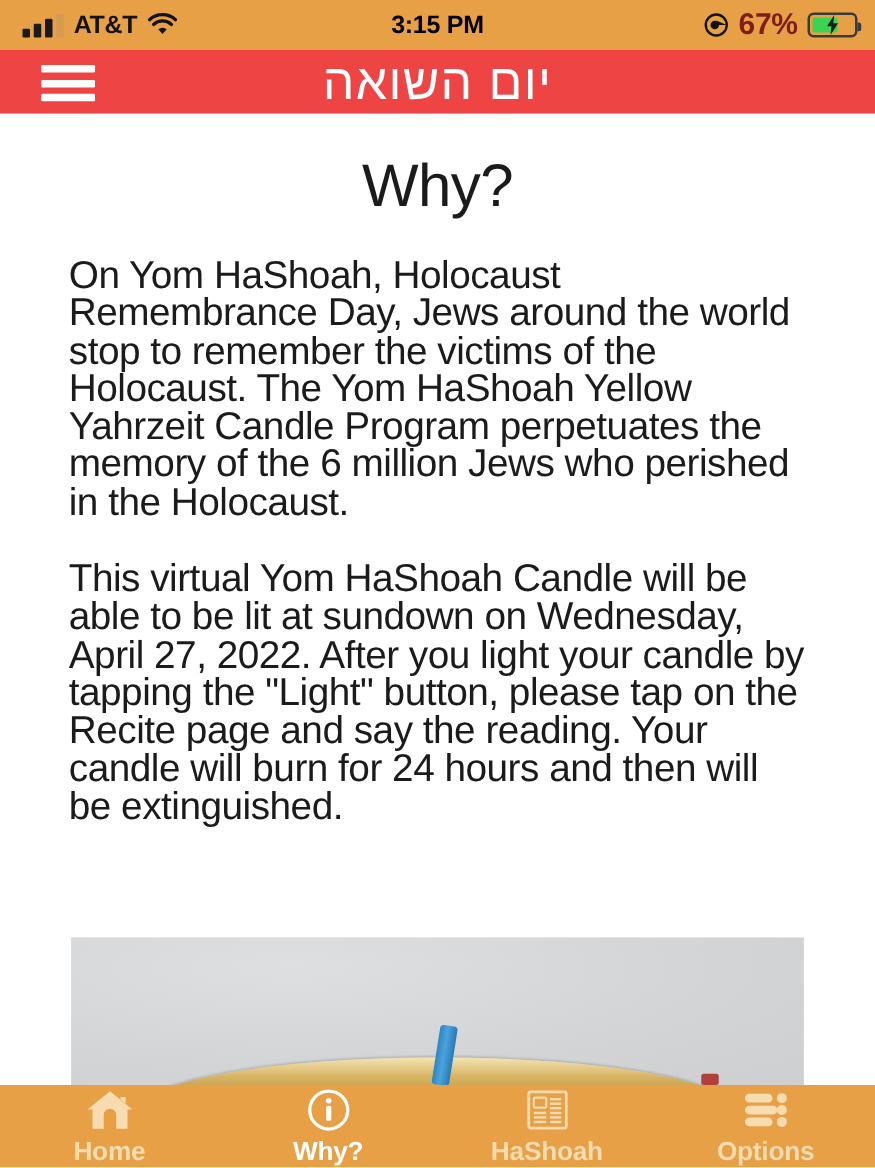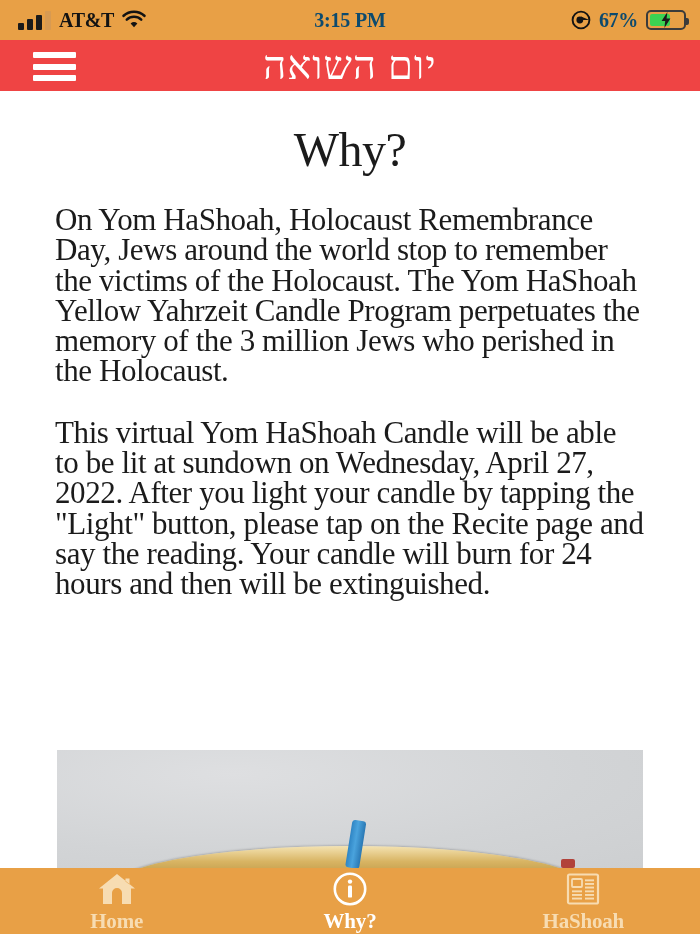--- a/index.html
+++ b/index.html
@@ -6,21 +6,20 @@
   html, body {
     width:700px; height:934px;
     font-family:"Liberation Sans", sans-serif;
     background:#ffffff;
     overflow:hidden;
   }
   #phone {
     position:relative;
     width:700px; height:796px;
     background:#ffffff;
-    font-family:Liberation Serif, serif;
   }
 
   
   .statusbar {
     position:absolute; top:0; left:0;
     width:700px; height:40px;
     background:#e8a046;
     display:flex; align-items:center;
   }
   .sb-left {
@@ -34,28 +33,28 @@
   .signal-bars i:nth-child(3){ height:15px; }
   .signal-bars i:nth-child(4){ height:19px; background:#d79a52; }
   .carrier { font-size:20px; font-weight:bold; color:#131313; letter-spacing:-0.3px; }
   .wifi-icon { width:24px; height:20px; position:relative; }
   .wifi-icon svg { display:block; }
 
   .sb-center {
     position:absolute; left:0; right:0; top:0; height:40px;
     display:flex; align-items:center; justify-content:center;
   }
-  .clock { font-size:20px; font-weight:bold; color:#0c4a6e; letter-spacing:-0.2px; }
+  .clock { font-size:20px; font-weight:bold; color:#000000; letter-spacing:-0.2px; }
 
   .sb-right {
     position:absolute; right:14px; top:0; height:40px;
     display:flex; align-items:center; gap:8px;
   }
   .loc-icon { width:20px; height:20px; }
-  .batt-pct { font-size:20px; font-weight:bold; color:#0c4a6e; letter-spacing:-0.3px; }
+  .batt-pct { font-size:24px; font-weight:bold; color:#7f1d1d; letter-spacing:-0.3px; }
   .battery {
     position:relative;
     width:40px; height:20px;
     border:2px solid #3b3b3b; border-radius:5px;
     display:flex; align-items:center;
     padding:2px;
   }
   .battery::after {
     content:""; position:absolute; right:-5px; top:6px;
     width:3px; height:7px; background:#3b3b3b; border-radius:0 2px 2px 0;
@@ -163,21 +162,21 @@
   
   .tabbar {
     position:absolute; left:0; top:868px;
     width:700px; height:66px;
     background:#e8a046;
     display:flex;
   }
   .tab {
     flex:1 1 25%;
     display:flex; flex-direction:column;
-    align-items:center; justify-content:center;
+    align-items:center; justify-content:space-between;
     gap:3px;
     cursor:pointer;
     padding-top:3px;
   }
   .tab .icon { height:34px; display:flex; align-items:center; justify-content:center; }
   .tab .label {
     font-size:21px;
     font-weight:bold;
     color:#f7dcb2;
     letter-spacing:-0.2px;
@@ -236,21 +235,21 @@
       <span></span>
         <span></span>
         <span></span>
     </div>
     <div class="nav-title">יום השואה</div>
   </div>
 
   <div class="content">
     <div class="page-title">Why?</div>
     <div class="body-text">
-      <p>On Yom HaShoah, Holocaust Remembrance Day, Jews around the world stop to remember the victims of the Holocaust. The Yom HaShoah Yellow Yahrzeit Candle Program perpetuates the memory of the 3 million Jews who perished in the Holocaust.</p>
+      <p>On Yom HaShoah, Holocaust Remembrance Day, Jews around the world stop to remember the victims of the Holocaust. The Yom HaShoah Yellow Yahrzeit Candle Program perpetuates the memory of the 6 million Jews who perished in the Holocaust.</p>
       <p>This virtual Yom HaShoah Candle will be able to be lit at sundown on Wednesday, April 27, 2022. After you light your candle by tapping the "Light" button, please tap on the Recite page and say the reading. Your candle will burn for 24 hours and then will be extinguished.</p>
     </div>
   </div>
 
   <div class="photo">
     <div class="bg"></div>
     <div class="tin"></div>
 
     <div class="wick"></div>
     <div class="red-bit"></div>
@@ -291,15 +290,28 @@
           <rect x="19" y="18.4" width="9" height="1.9" fill="#f7dcb2"></rect>
           <rect x="6" y="22" width="10" height="1.9" fill="#f7dcb2"></rect>
           <rect x="19" y="22" width="9" height="1.9" fill="#f7dcb2"></rect>
           <rect x="6" y="25.6" width="10" height="1.9" fill="#f7dcb2"></rect>
           <rect x="19" y="25.6" width="9" height="1.9" fill="#f7dcb2"></rect>
         </svg>
       </span>
       <span class="label">HaShoah</span>
     </div>
 
+    <div class="tab">
+      <span class="icon">
+        <svg width="36" height="30" viewBox="0 0 36 30">
+          <rect x="1" y="2" width="22" height="7" rx="3.5" fill="#f7dcb2"></rect>
+          <circle cx="30.5" cy="5.5" r="4" fill="#f7dcb2"></circle>
+          <rect x="1" y="11.5" width="26" height="7" rx="3.5" fill="#f7dcb2"></rect>
+          <circle cx="30.5" cy="15" r="4" fill="#f7dcb2"></circle>
+          <rect x="1" y="21" width="22" height="7" rx="3.5" fill="#f7dcb2"></rect>
+          <circle cx="30.5" cy="24.5" r="4" fill="#f7dcb2"></circle>
+        </svg>
+      </span>
+      <span class="label">Options</span>
+    </div>
 
   </div>
 </div>
 
 </body></html>

